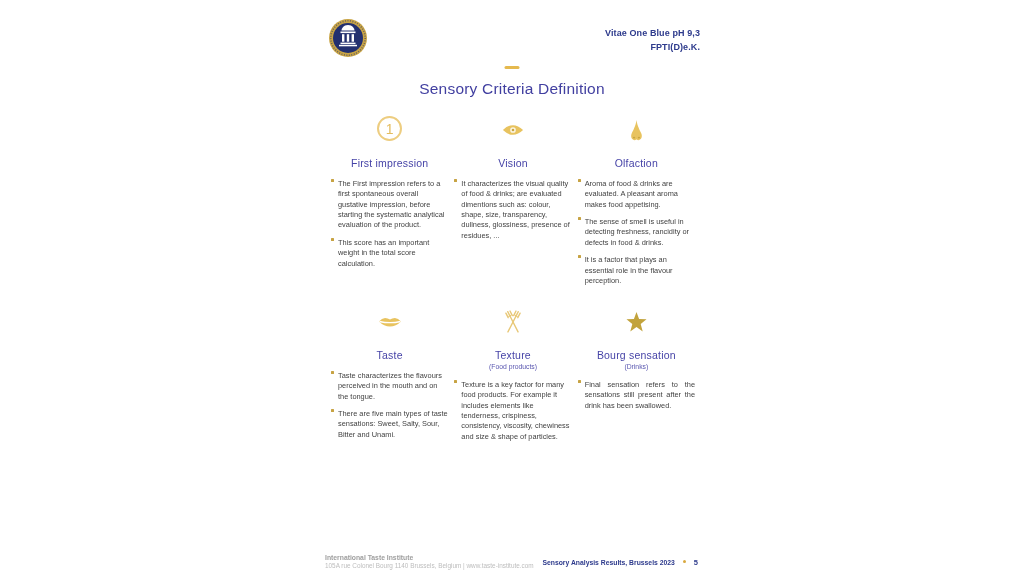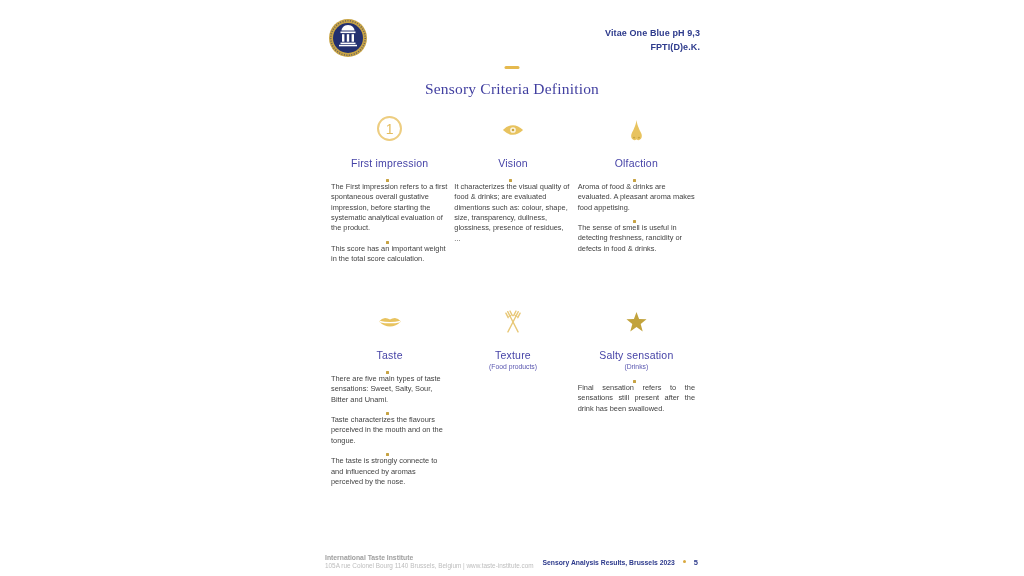--- a/index.html
+++ b/index.html
@@ -10,36 +10,36 @@
 
   
   .logo { position:absolute; left:10px; top:18px; width:40px; height:40px; }
   .header-right { position:absolute; right:6px; top:27px; text-align:right;
                   font-size:9px; line-height:1.5; color:#2D3A8C; font-weight:bold; letter-spacing:.1px; }
 
   .divider-dash { position:absolute; left:50%; top:66px; transform:translateX(-50%);
                   width:15px; height:3px; background:#E5B94E; border-radius:2px; }
 
   .main-title { position:absolute; left:0; right:0; top:80px; text-align:center;
-                font-size:15.5px; color:#413FA0; letter-spacing:.2px;font-family:Liberation Serif, serif; }
+                font-size:15.5px; color:#413FA0; letter-spacing:.2px; }
 
   
   .grid { position:absolute; left:13px; width:364px; display:grid;
           grid-template-columns:1fr 1fr 1fr; column-gap:6px; }
   .row1 { top:106px; }
   .row2 { top:302px; }
 
   .section { display:flex; flex-direction:column; align-items:center; }
   .icon-box { height:38px; display:flex; align-items:flex-end; justify-content:center; }
   .row2 .icon-box { height:34px; }
   .sec-title { margin-top:13px; font-size:10.5px; color:#4643A7; text-align:center; letter-spacing:.2px; }
   .sec-subtitle { margin-top:2px; font-size:6.8px; color:#5A57B0; }
 
   .bullets { margin-top:10px; width:100%; list-style:none; }
-  .bullets li { display:flex; align-items:center; margin-bottom:7px;flex-direction:column; }
+  .bullets li { display:flex; align-items:flex-start; margin-bottom:7px; }
   .dot { flex:0 0 auto; width:3px; height:3px; background:#C7A343; margin-right:4px; border-radius:.5px; }
   .bullet-text { font-size:7.4px; line-height:1.4; color:#3F3F3F; }
   .bullet-text.justify { text-align:justify; }
 
   
   .circle-one { width:25px; height:25px; border:2px solid #EDCD80; border-radius:50%;
                 color:#E3BC5F; font-size:14px; display:flex; align-items:center;
                 justify-content:center; margin-bottom:3px; }
 
   
@@ -130,46 +130,46 @@
         <div class="sec-title">Olfaction</div>
         <ul class="bullets">
           <li>
               <span class="dot"></span>
               <span class="bullet-text">Aroma of food &amp; drinks are evaluated. A pleasant aroma makes food appetising.</span>
             </li>
           <li>
               <span class="dot"></span>
               <span class="bullet-text">The sense of smell is useful in detecting freshness, rancidity or defects in food &amp; drinks.</span>
             </li>
+          <li>
+              <span class="dot"></span>
+              <span class="bullet-text">It is a factor that plays an essential role in the flavour perception.</span>
+            </li>
         </ul>
       </div>
     </div>
 
     <div class="grid row2">
 
       <div class="section">
         <div class="icon-box">
           <svg viewBox="0 0 26 12" width="24" height="11" style="margin-bottom:9px">
             <path d="M1 6 Q5.5 0.5 10.5 2.8 Q13 4.6 15.5 2.8 Q20.5 0.5 25 6 Q19.5 11.5 13 11.5 Q6.5 11.5 1 6 Z" fill="#E8C35F"></path>
             <path d="M1.5 6 Q13 8.6 24.5 6" stroke="#ffffff" stroke-width="1.4" fill="none"></path>
           </svg>
         </div>
         <div class="sec-title">Taste</div>
         <ul class="bullets">
           <li>
               <span class="dot"></span>
+              <span class="bullet-text">Taste characterizes the flavours perceived in the mouth and on the tongue.</span>
+            </li>
+          <li>
+              <span class="dot"></span>
               <span class="bullet-text">There are five main types of taste sensations: Sweet, Salty, Sour, Bitter and Unami.</span>
-            </li>
-          <li>
-              <span class="dot"></span>
-              <span class="bullet-text">Taste characterizes the flavours perceived in the mouth and on the tongue.</span>
-            </li>
-          <li>
-              <span class="dot"></span>
-              <span class="bullet-text">The taste is strongly connecte to and influenced by aromas perceived by the nose.</span>
             </li>
         </ul>
       </div>
 
       <div class="section">
         <div class="icon-box">
           <svg viewBox="0 0 28 28" width="26" height="26" style="margin-bottom:1px">
             <g stroke="#E8C878" stroke-width="1.5" stroke-linecap="round" fill="none">
               <g transform="rotate(27 14 14)">
                 <line x1="14" y1="8" x2="14" y2="26"></line>
@@ -184,30 +184,34 @@
                 <line x1="14" y1="1.5" x2="14" y2="7.5"></line>
                 <line x1="16.5" y1="2" x2="16.5" y2="7.5"></line>
                 <path d="M11.5 6 Q14 9 16.5 6" fill="#E8C878" stroke="none"></path>
               </g>
             </g>
           </svg>
         </div>
         <div class="sec-title">Texture</div>
         <div class="sec-subtitle">(Food products)</div>
         <ul class="bullets">
+          <li>
+              <span class="dot"></span>
+              <span class="bullet-text">Texture is a key factor for many food products. For example it includes elements like tenderness, crispiness, consistency, viscosity, chewiness and size &amp; shape of particles.</span>
+            </li>
         </ul>
       </div>
 
       <div class="section">
         <div class="icon-box">
           <svg viewBox="0 0 24 22" width="23" height="21" style="margin-bottom:3px">
             <polygon points="12,0 14.7,7.3 22.5,7.6 16.4,12.5 18.5,20.3 12,15.7 5.5,20.3 7.6,12.5 1.5,7.6 9.3,7.3" fill="#C2A33C"></polygon>
           </svg>
         </div>
-        <div class="sec-title">Salty sensation</div>
+        <div class="sec-title">Bourg sensation</div>
         <div class="sec-subtitle">(Drinks)</div>
         <ul class="bullets">
           <li>
               <span class="dot"></span>
               <span class="bullet-text justify">Final sensation refers to the sensations still present after the drink has been swallowed.</span>
             </li>
         </ul>
       </div>
     </div>
 

